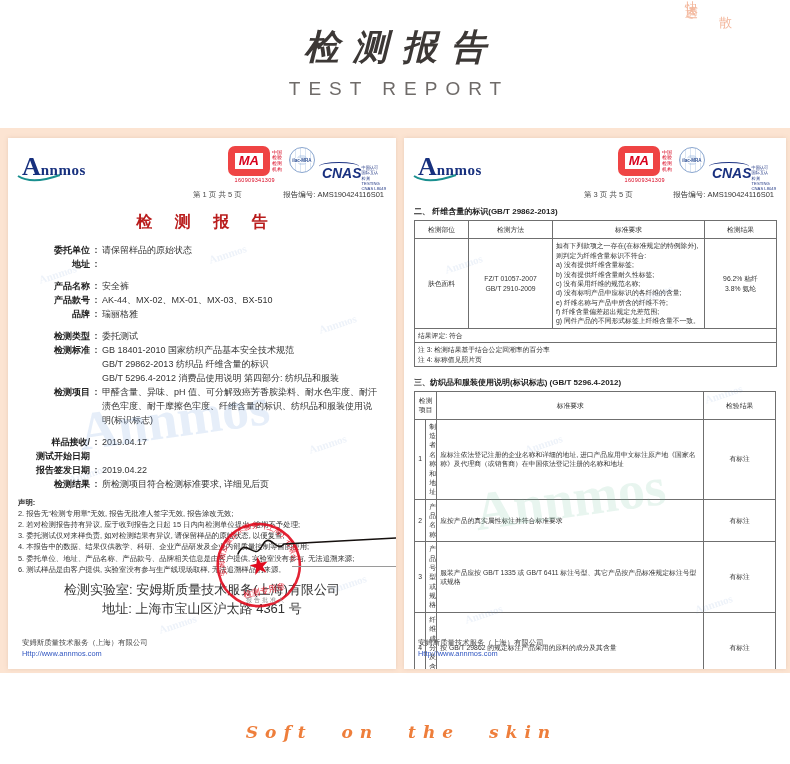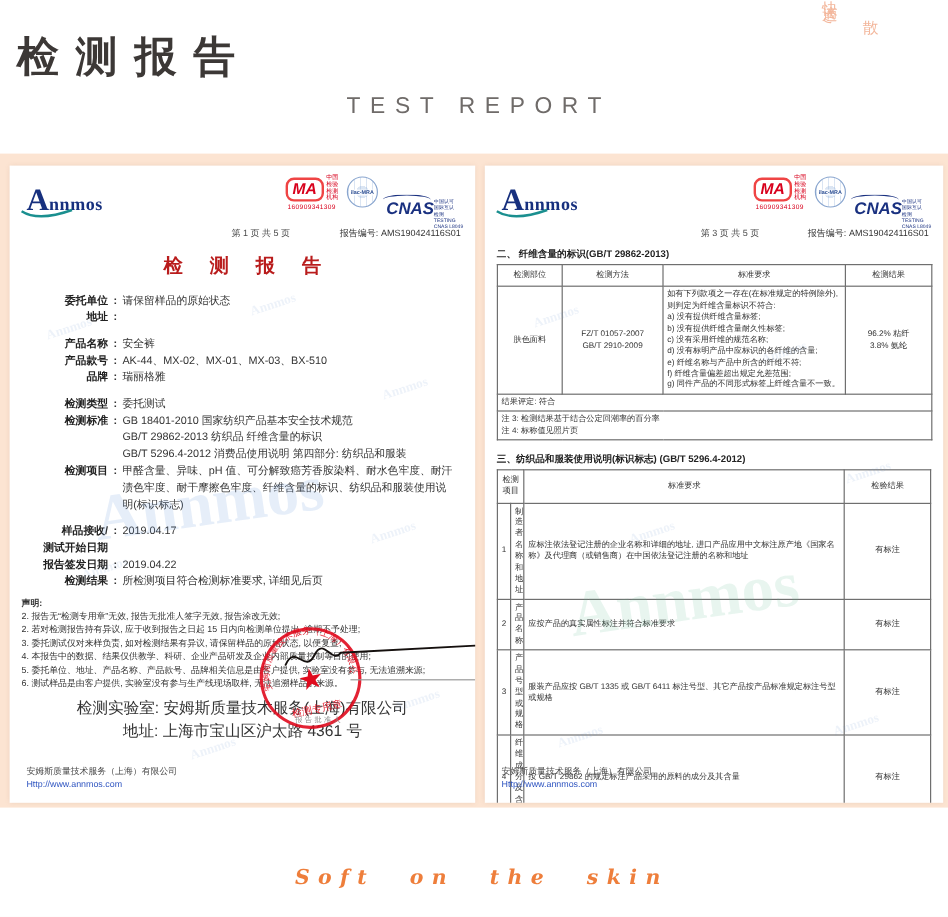--- a/index.html
+++ b/index.html
@@ -1,21 +1,21 @@
 <!DOCTYPE html>
 <html><head>
 <meta charset="utf-8">
 <style>
   * { margin:0; padding:0; box-sizing:border-box; }
   body { font-family:"Liberation Sans", sans-serif; background:#fff; }
   #stage { position:relative; width:790px; height:764px; background:#fff; overflow:hidden; margin:0 auto; }
 
   
-  .main-title { position:absolute; top:24px; left:0; width:100%; text-align:left;
-    font-size:35px; font-weight:800; letter-spacing:14px; color:#3c3836; text-indent:14px; }
+  .main-title { position:absolute; top:24px; left:0; width:100%; text-align:center;
+    font-size:35px; font-weight:800; letter-spacing:14px; color:#3c3836; text-indent:14px;font-style:italic; }
   .main-sub { position:absolute; top:78px; left:0; width:100%; text-align:center;
     font-size:19px; letter-spacing:8px; color:#6f6b69; text-indent:8px; }
   .deco-vert { position:absolute; writing-mode:vertical-rl; color:#f3b79c; font-size:13px;
     letter-spacing:4px; font-family:"Liberation Serif", serif; }
   .deco-vert.v1 { top:6px; right:56px; }
   .deco-vert.v2 { top:-10px; right:90px; }
 
   
   .band { position:absolute; left:0; top:128px; width:790px; height:545px; background:#fce4d2; }
 
@@ -33,21 +33,21 @@
 
   
   .doc-head { position:relative; padding:10px 12px 0; height:66px; }
   .logo { position:absolute; left:14px; top:14px; color:#17307e; font-family:"Liberation Serif", serif; }
   .logo .a { font-size:26px; font-weight:bold; }
   .logo .rest { font-size:15px; font-weight:bold; letter-spacing:.5px; }
   .logo svg { position:absolute; left:-6px; top:20px; }
   .marks { position:absolute; right:10px; top:8px; display:flex; align-items:flex-start; gap:7px; }
   .cma-wrap { display:flex; flex-direction:column; align-items:center; }
   .cma-row { display:flex; align-items:center; gap:2px; }
-  .cma-box { border:2px solid #ef4444; border-radius:7px; padding:0 4px; color:#d8001c;
+  .cma-box { border:7px solid #ef4444; border-radius:7px; padding:0 4px; color:#d8001c;
     font-weight:bold; font-style:italic; font-size:13px; line-height:16px; }
   .cma-side { color:#d8001c; font-size:5px; line-height:1.15; text-align:left; }
   .cma-num { color:#d8001c; font-size:5.5px; margin-top:1px; letter-spacing:.3px; }
   .ilac { width:26px; height:26px; border-radius:50%; border:1px solid #8aa6cf; margin-top:1px;
     background:
       radial-gradient(circle at 50% 50%, rgba(150,180,220,.35) 0 30%, transparent 31%),
       repeating-linear-gradient(90deg, rgba(150,180,220,.35) 0 1px, transparent 1px 5px);
     display:flex; align-items:center; justify-content:center; }
   .ilac span { font-size:4.5px; color:#2d4f94; background:rgba(255,255,255,.8); padding:0 1px; font-weight:bold; }
   .cnas-wrap { display:flex; align-items:flex-start; gap:0; margin-top:19px; }

